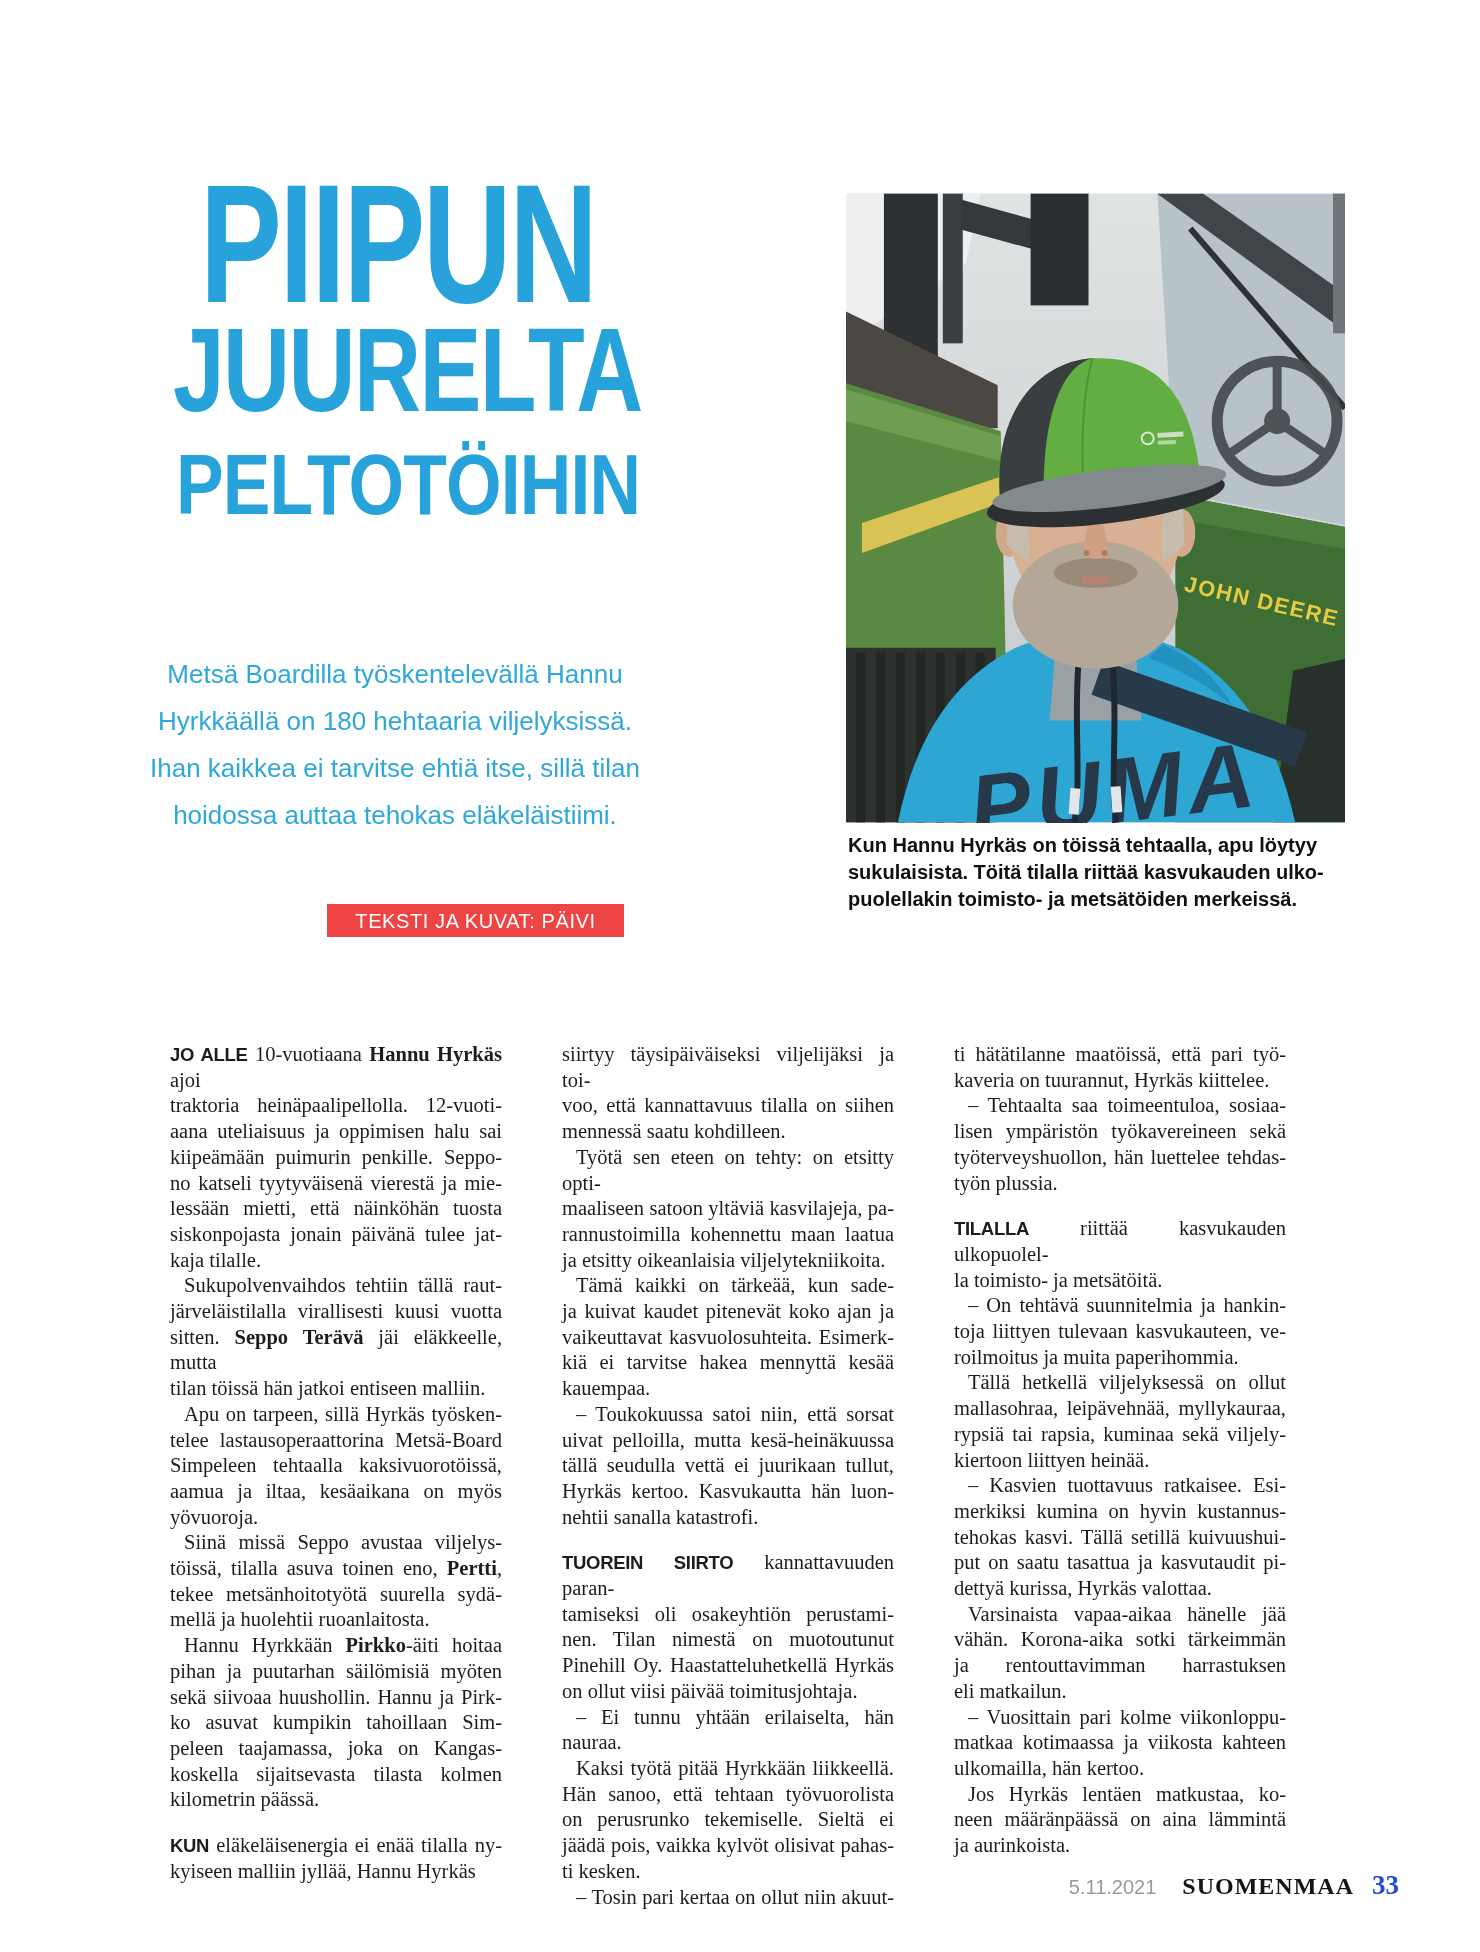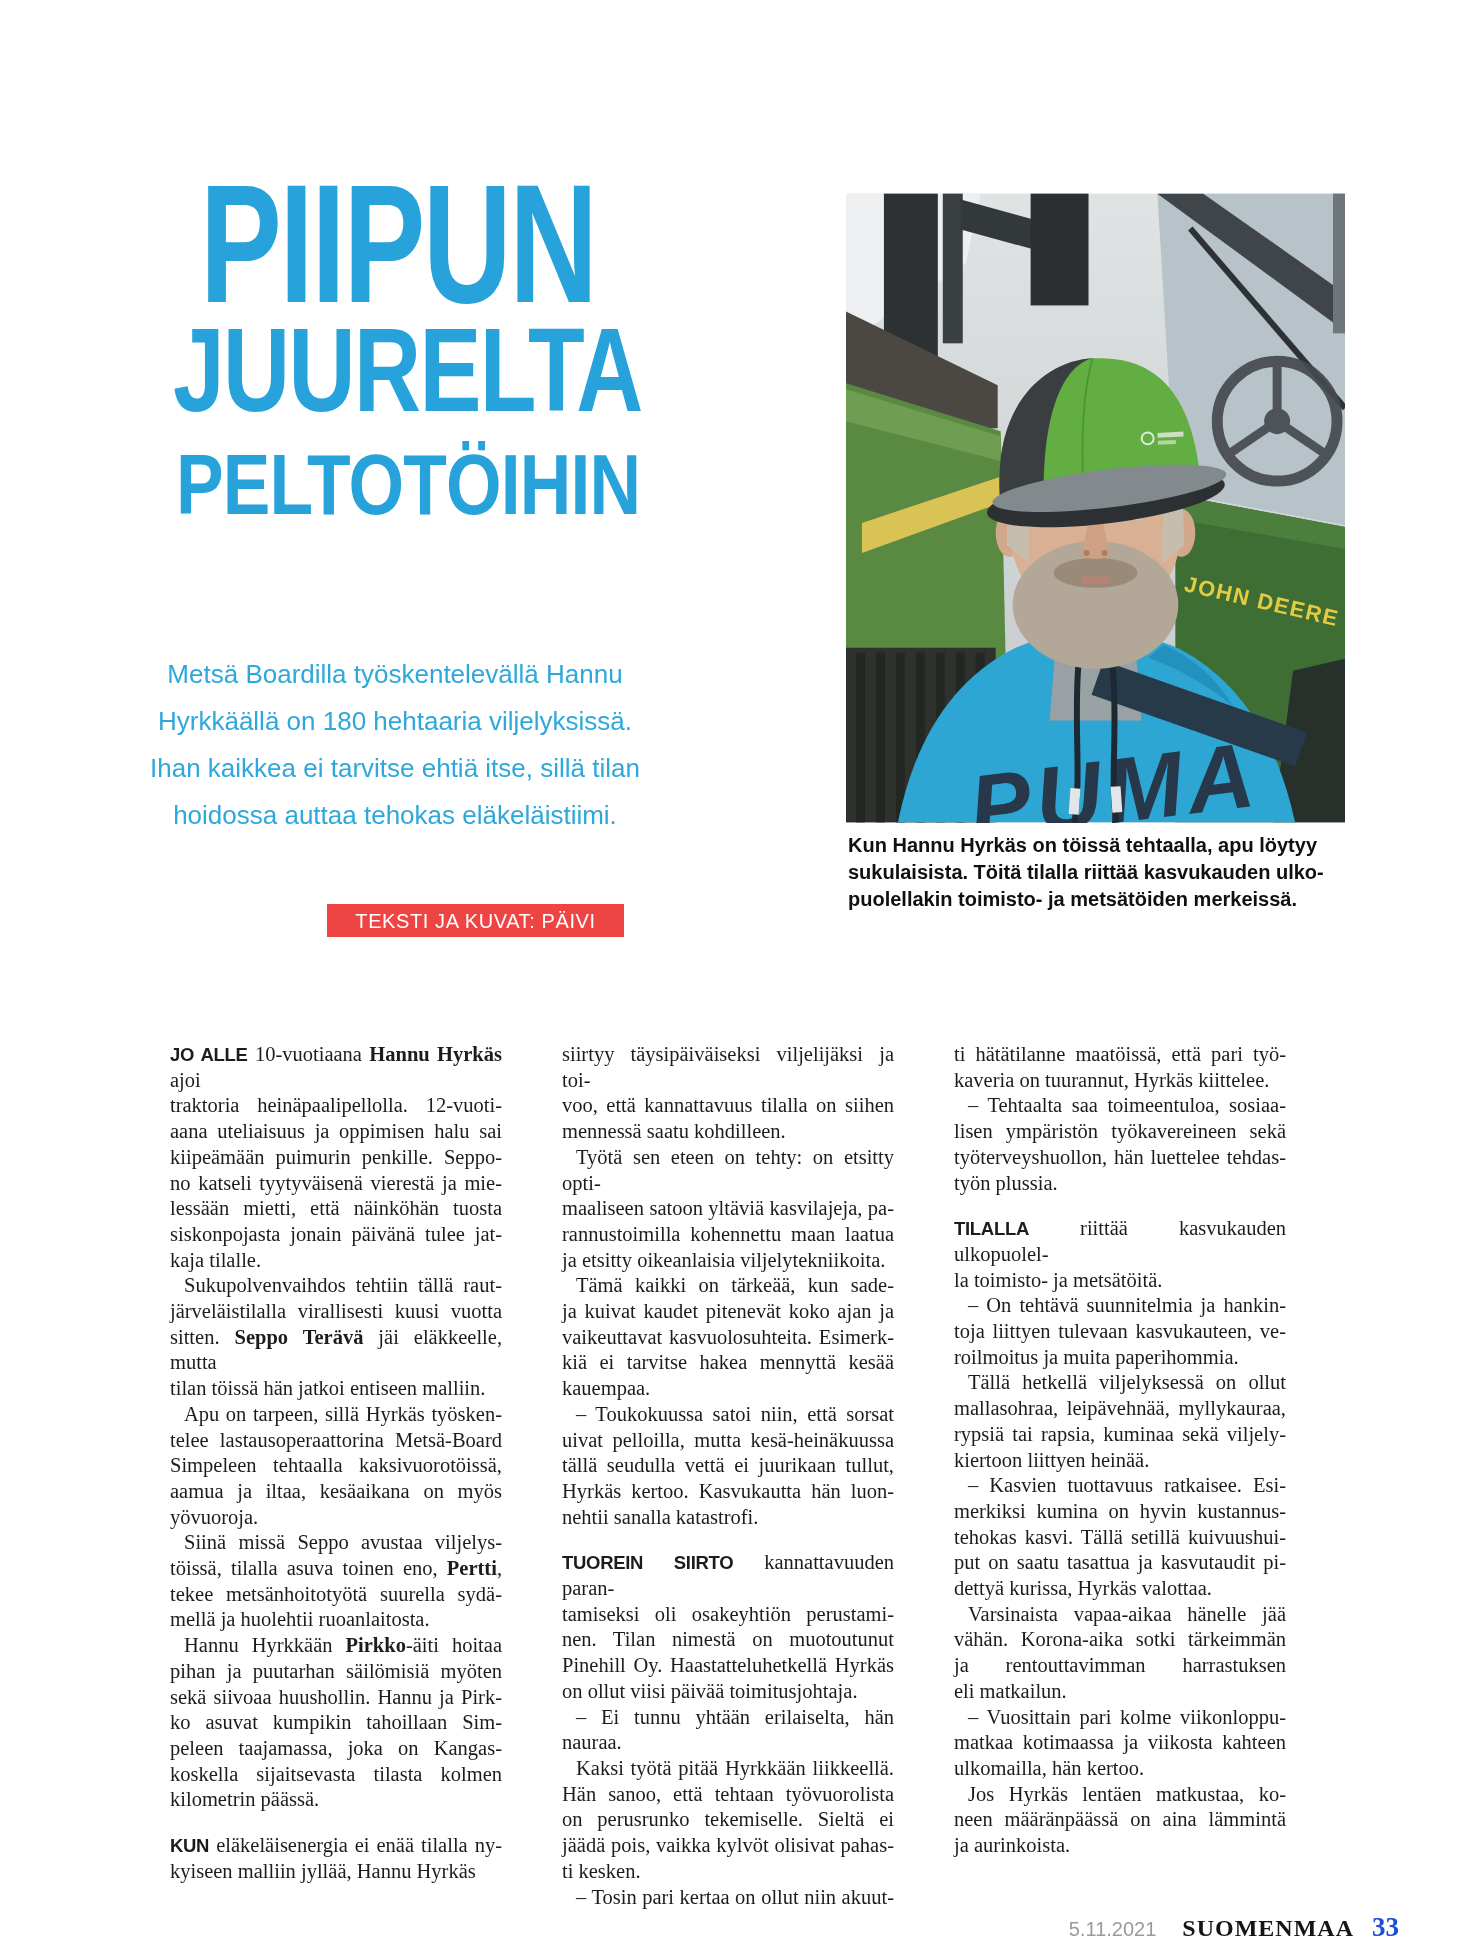--- a/index.html
+++ b/index.html
@@ -37,21 +37,21 @@
   .col{width:332px;}
   .line{font-size:20.5px;line-height:25.7px;color:#1c1c1c;text-align:justify;}
   .line.just{text-align-last:justify;}
   .line.ind{text-indent:14px;}
   .spacer{height:20px;}
   .seg-lead{font-family:"Liberation Sans",sans-serif;font-weight:700;font-size:18.5px;
             letter-spacing:-.3px;margin-top:8px;}
   .seg-b{font-weight:700;}
 
   
-  .footer{position:absolute;top:1870px;right:125px;display:flex;align-items:baseline;margin-top:42px;}
+  .footer{position:absolute;top:1870px;right:125px;display:flex;align-items:baseline;}
   .footer-date{font-family:"Liberation Sans",sans-serif;font-size:20px;color:#9b9b9b;}
   .footer-pub{font-family:"Liberation Serif",serif;font-weight:700;font-size:24px;
               letter-spacing:1px;color:#151515;margin-left:26px;}
   .footer-page{font-family:"Liberation Serif",serif;font-weight:700;font-size:27px;
                color:#1d4ed8;margin-left:18px;}
 </style>
 </head>
 <body>
 
 <div class="page">

